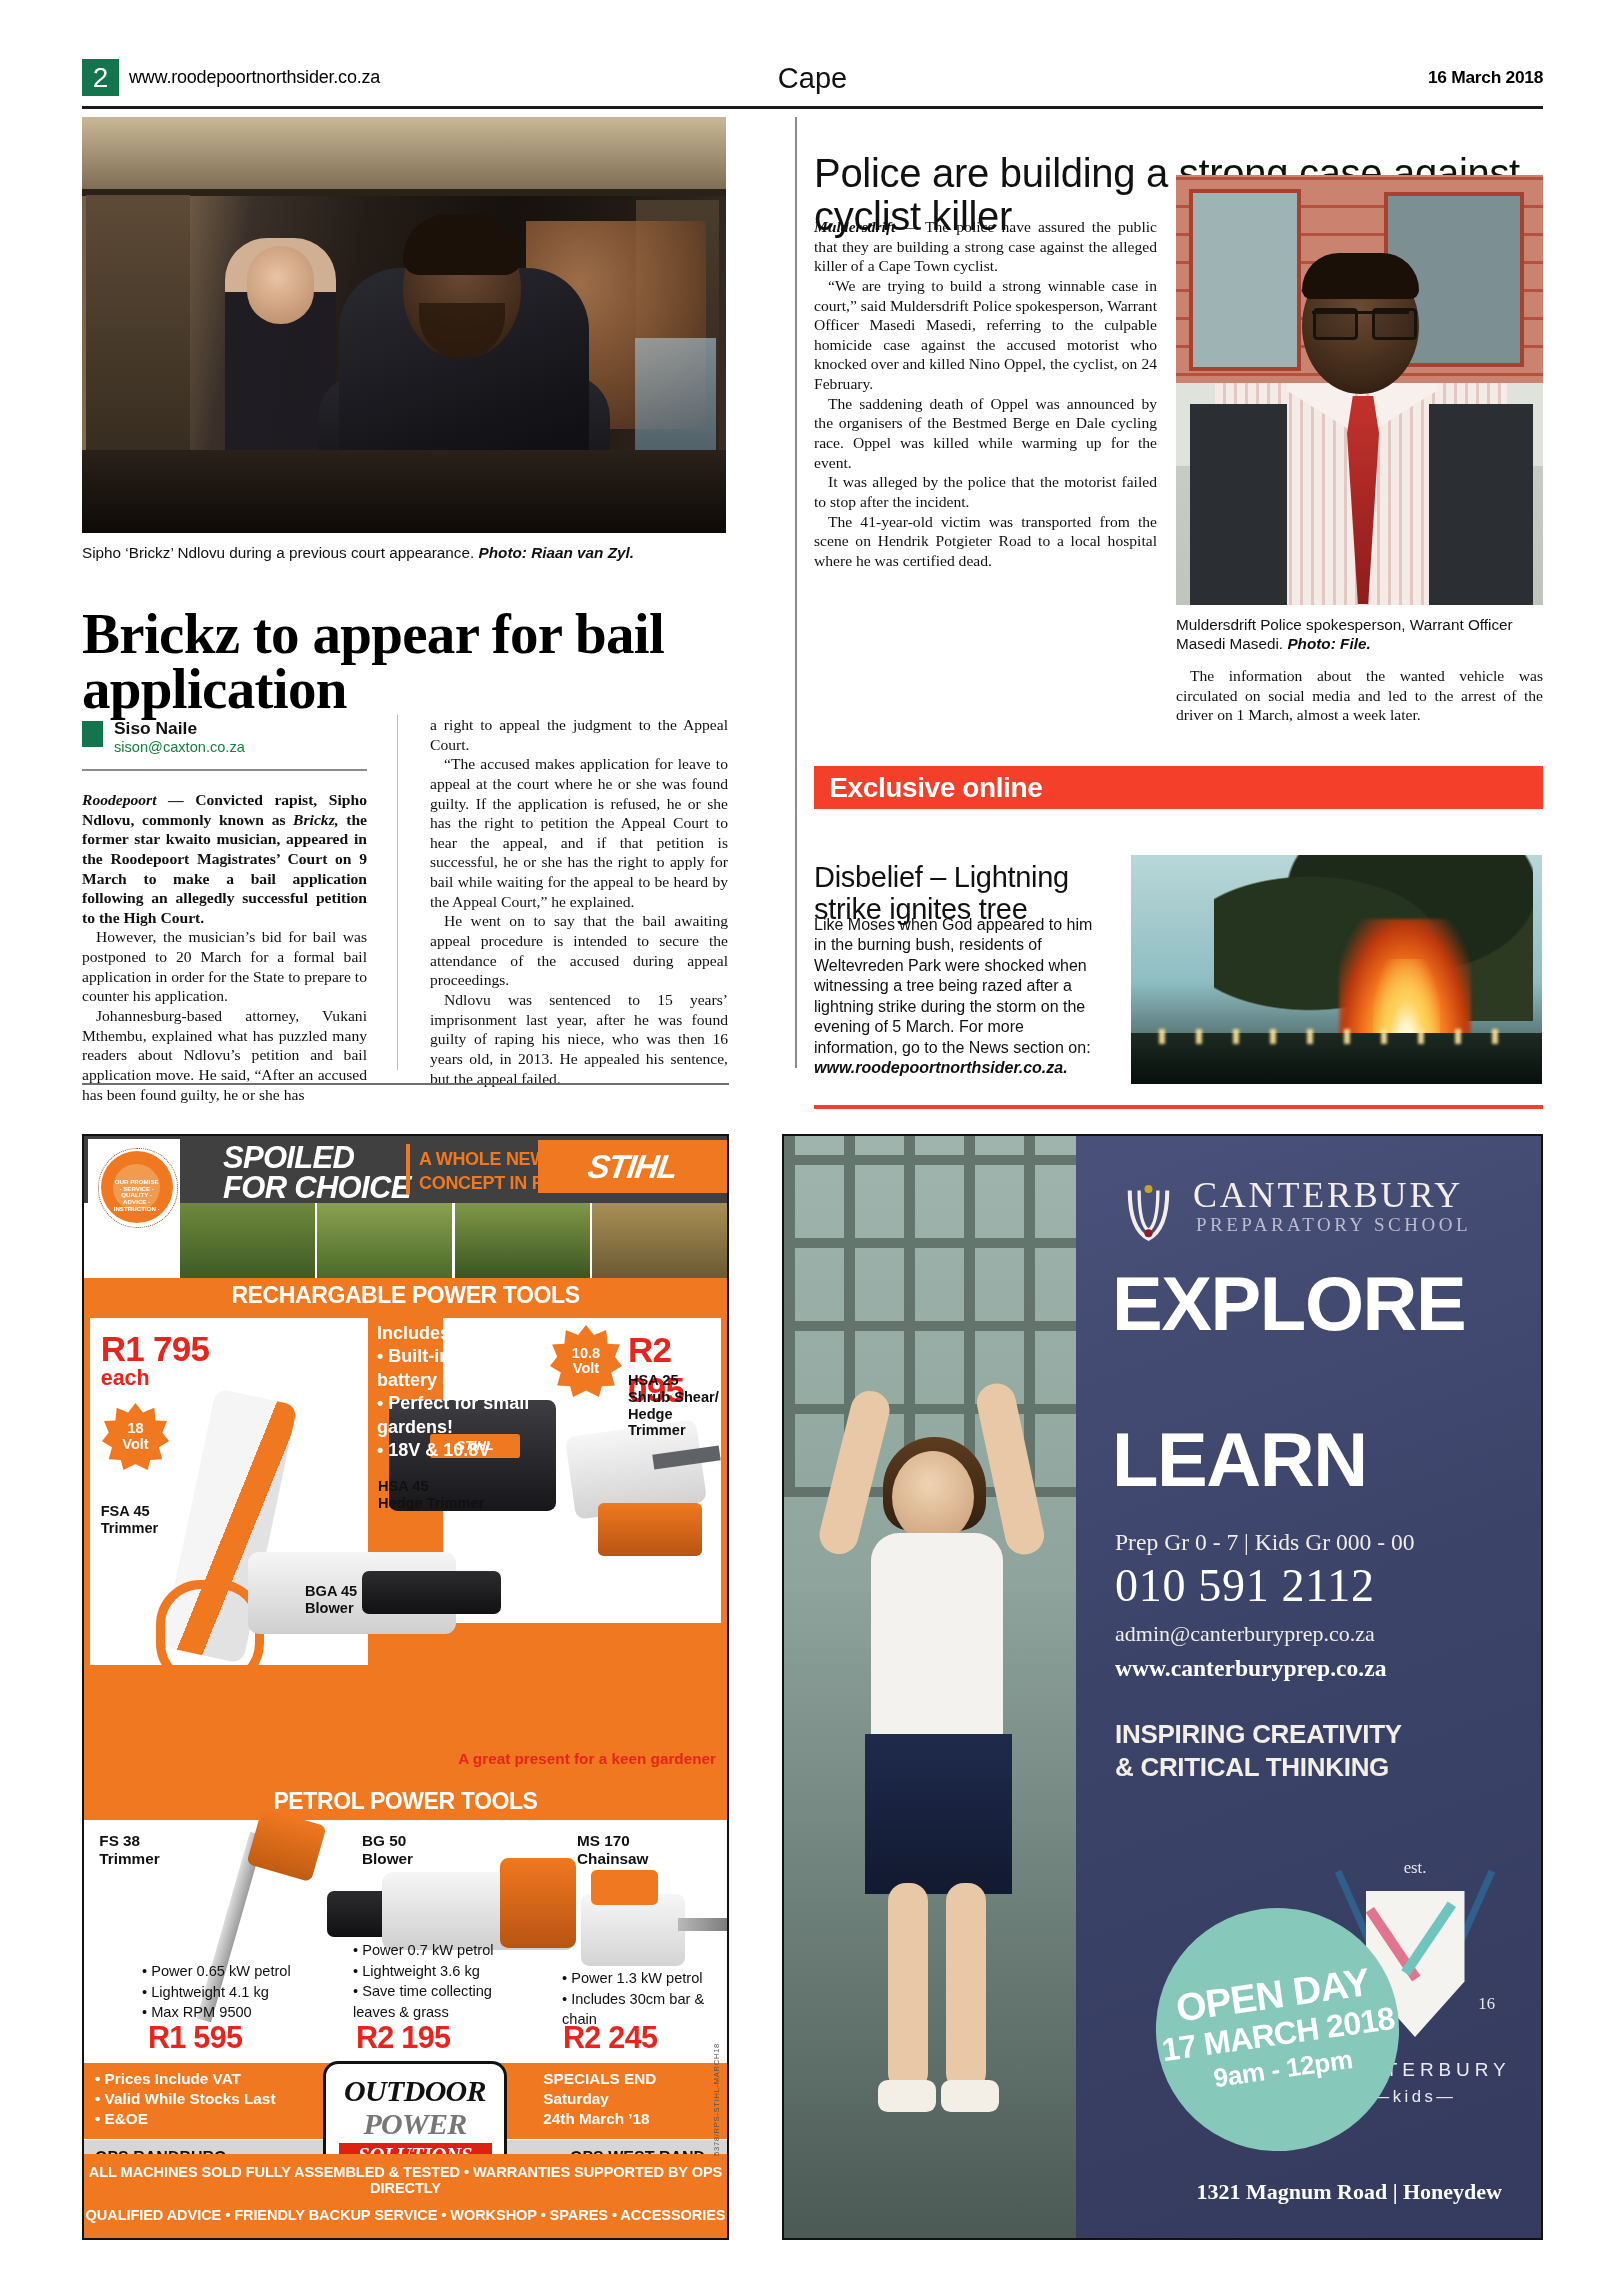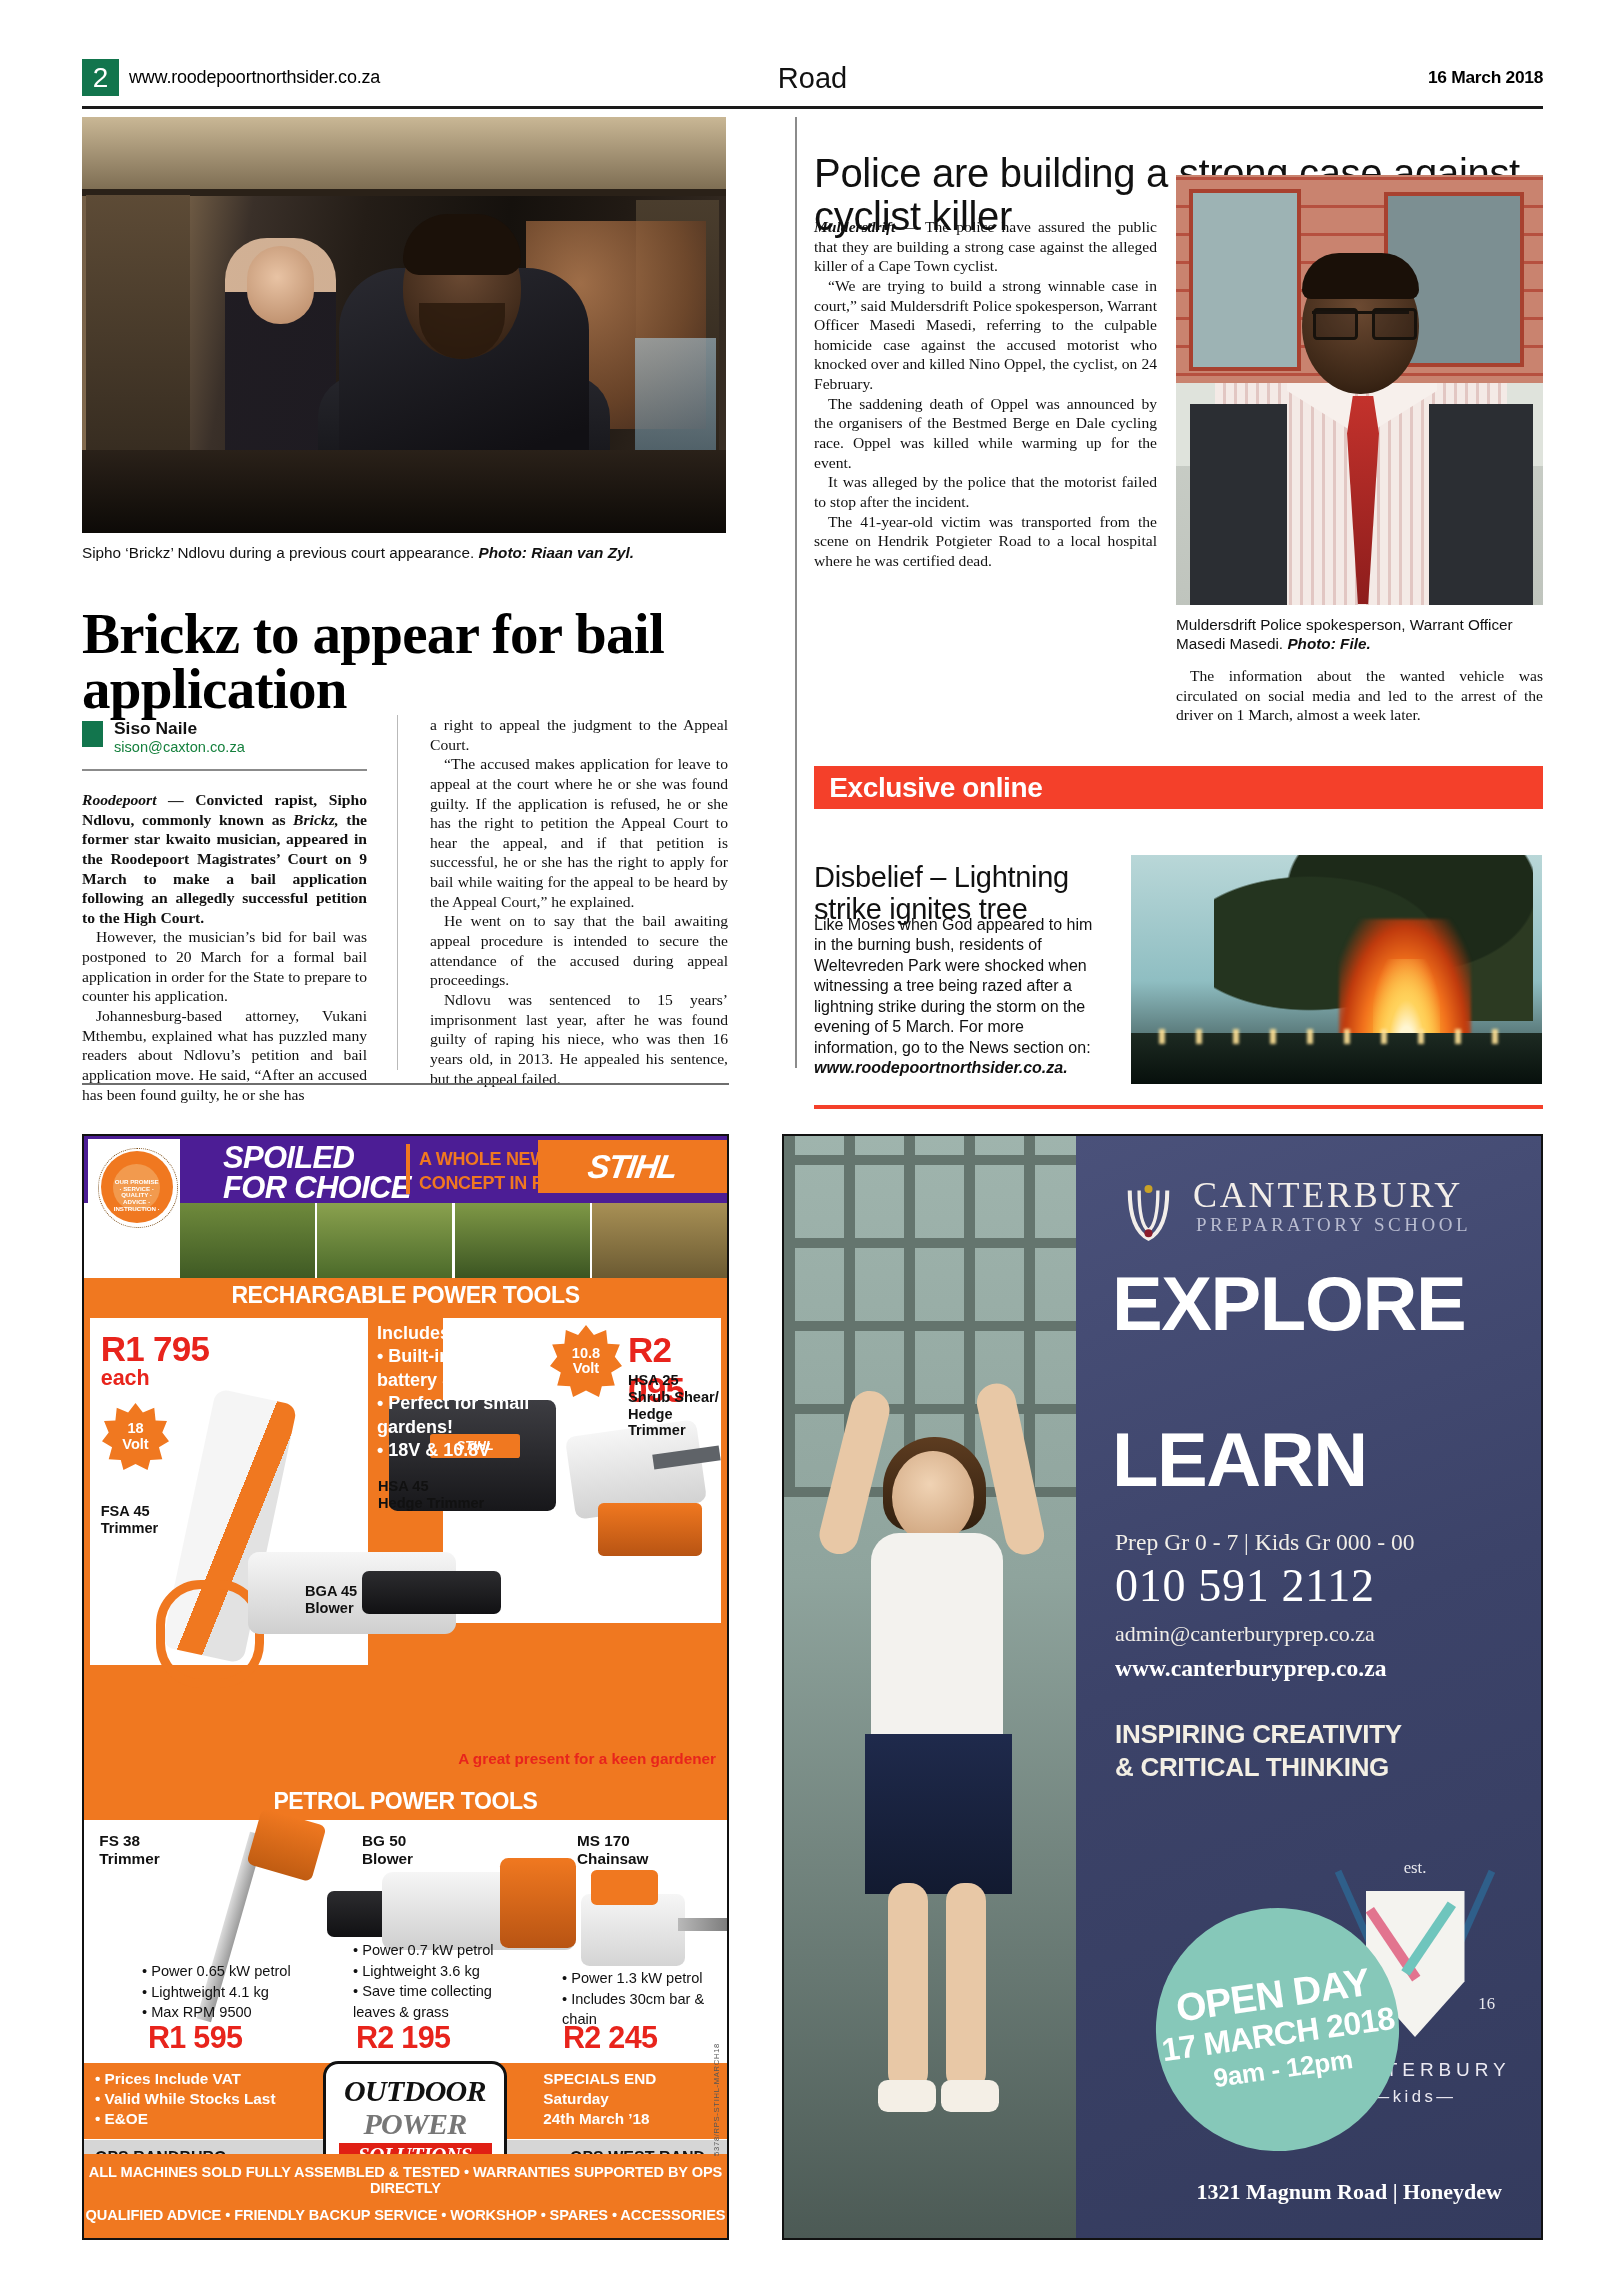--- a/index.html
+++ b/index.html
@@ -114,21 +114,21 @@
      filter:blur(1.4px);}
   .ep-fire2{position:absolute;left:242px;top:104px;width:67px;height:118px;
      background:radial-gradient(ellipse at 50% 80%,#fff6d2 0 20%,#ffd35d 40%,rgba(255,150,40,0) 82%);}
   .ep-ground{position:absolute;left:0;bottom:0;width:100%;height:51px;background:linear-gradient(180deg,#1d2a22,#07100c);}
   .ep-lights{position:absolute;left:28px;bottom:40px;width:361px;height:15.3px;
      background:repeating-linear-gradient(90deg,rgba(255,226,150,.9) 0 5.6px,transparent 5.6px 37px);filter:blur(1.4px);}
   .exc-rule{position:absolute;left:814px;top:1105px;width:729px;height:4.2px;background:#f4402a;}
 
   
   .stihl{position:absolute;left:82px;top:1134px;width:647px;height:1106px;background:#fff;border:2.1px solid #111;box-sizing:border-box;overflow:hidden;}
-  .st-top{position:absolute;left:0;top:0;width:100%;height:67px;background:#4c1d95;}
+  .st-top{position:absolute;left:0;top:0;width:100%;height:67px;background:#404040;}
   .st-badge{position:absolute;left:4.2px;top:2.8px;width:92px;height:126px;background:#fff;}
   .st-badge-o{position:absolute;left:12.5px;top:12.5px;width:72px;height:72px;border-radius:36px;background:#f07820;}
   .st-badge-i{position:absolute;left:25px;top:25px;width:47px;height:47px;border-radius:23.6px;background:#f29a4e;}
   .st-badge-t{position:absolute;left:25px;top:40px;width:47px;text-align:center;font-size:6.2px;font-weight:bold;color:#fff;line-height:1.1;}
   .st-badge-ring{position:absolute;left:9.7px;top:9.7px;width:78px;height:78px;border-radius:39px;border:1.4px dotted #7a4a12;}
   .st-spoiled{position:absolute;left:139px;top:7px;font-size:31px;font-weight:bold;color:#fff;line-height:.96;letter-spacing:-0.7px;font-style:italic;}
   .st-divline{position:absolute;left:322px;top:8.3px;width:3.5px;height:50px;background:#f07820;}
   .st-concept{position:absolute;left:335px;top:11px;font-size:18px;font-weight:bold;color:#f07820;line-height:1.35;letter-spacing:-0.3px;}
   .st-logo{position:absolute;right:0;top:4.2px;width:189px;height:53px;background:#f07820;
      display:flex;align-items:center;justify-content:center;}
@@ -287,21 +287,21 @@
 </style>
 </head>
 <body>
 
 <div class="page">
 
   <div class="masthead">
     <div class="folio-box"></div>
     <div class="folio-num">2</div>
     <div class="folio-url">www.roodepoortnorthsider.co.za</div>
-    <div class="section-word">Road</div>
+    <div class="section-word">Cape</div>
     <div class="issue-date">16 March 2018</div>
   </div>
   <div class="masthead-rule"></div>
 
   <div class="lead-photo">
     <div class="lp-wall"></div>
       <div class="lp-ceiling"></div>
       <div class="lp-rail"></div>
     <div class="lp-door"></div>
       <div class="lp-door2"></div>

